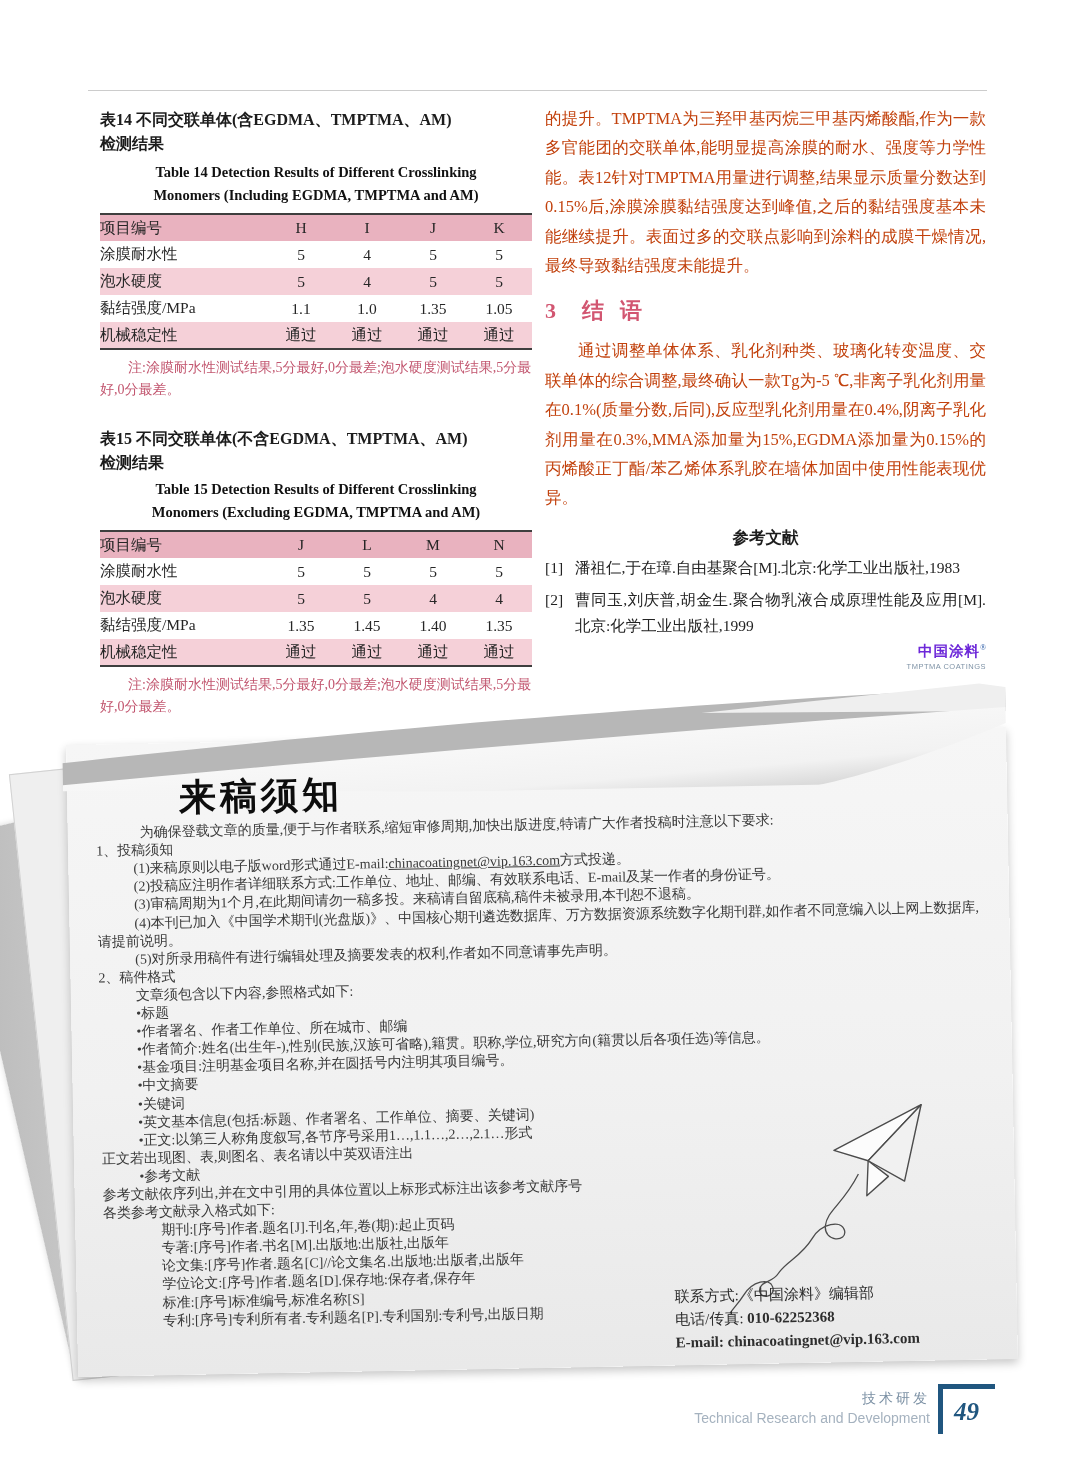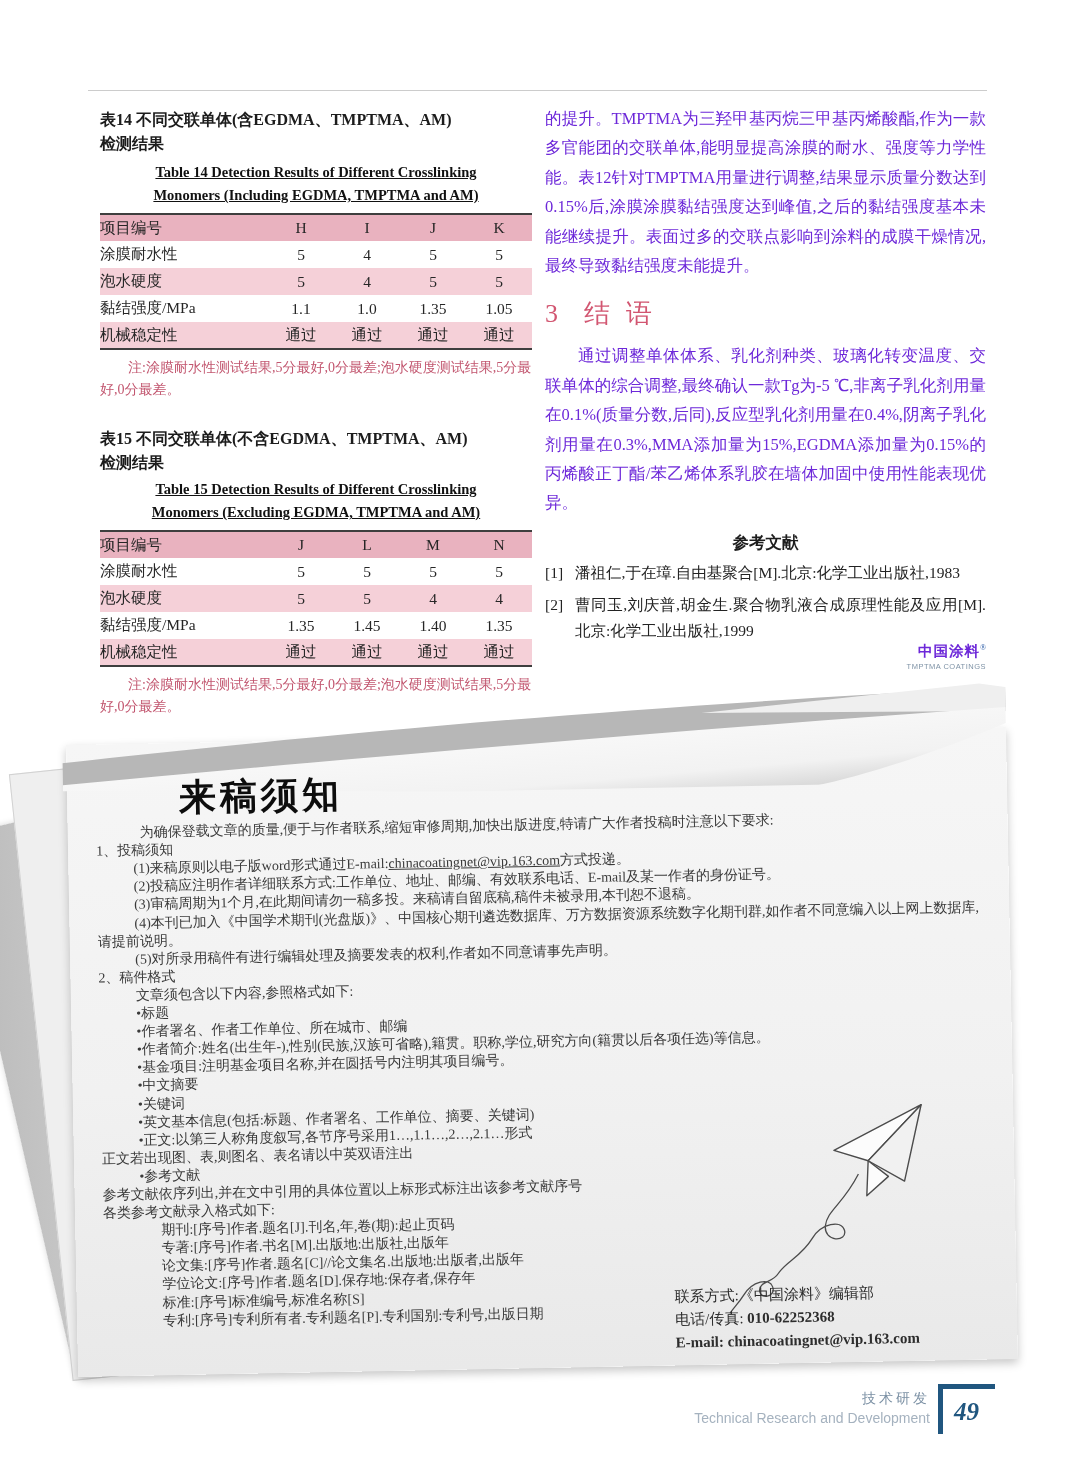--- a/index.html
+++ b/index.html
@@ -12,36 +12,36 @@
   
   .runhead { position:absolute; left:88px; top:58px; width:899px;
     display:flex; justify-content:space-between; font-size:15px; }
   .runhead .hl { color:#91a1b2; letter-spacing:1px; }
   .runhead .hr { color:#c38e9a; }
   .headrule { position:absolute; left:88px; top:90px; width:899px; height:1px; background:#cccccc; }
 
   
   .colL { position:absolute; left:100px; top:108px; width:432px; }
   .capzh { text-align:left; font-size:16px; font-weight:bold; line-height:24px; color:#1c1c1c;}
-  .capen { text-align:center; font-size:14.5px; font-weight:bold; line-height:23px; color:#111;text-decoration:underline; }
+  .capen { text-align:center; font-size:14.5px; font-weight:bold; line-height:23px; color:#111; }
   table.dtable { width:100%; border-collapse:collapse; margin-top:6px;
     border-top:2.5px solid #3e3e3e; border-bottom:2.5px solid #3e3e3e;
     font-size:15.5px; color:#262626; table-layout:fixed; }
   table.dtable th, table.dtable td { height:27px; font-weight:normal; text-align:center; }
   table.dtable .c0 { text-align:left; width:168px; }
   table.dtable thead tr { background:#e9b2bf; }
   table.dtable tbody tr:nth-child(even) { background:#f5d0d8; }
   .tnote { margin-top:7px; font-size:14px; line-height:22px; color:#c2566f; text-indent:2em; }
   .gap28 { height:26px; }
 
   
   .colR { position:absolute; left:545px; top:104px; width:441px; }
-  .para { font-size:16.5px; line-height:29.4px; text-align:justify; color:#6d28d9; }
+  .para { font-size:16.5px; line-height:29.4px; text-align:justify; color:#c2410c; }
   .para.ind { text-indent:2em; }
-  .sechead { margin:16px 0 10px 0; color:#d25671; font-size:26px; font-weight:normal; }
+  .sechead { margin:16px 0 10px 0; color:#d25671; font-size:22px; font-weight:bold; }
   .sechead .sno { margin-right:26px; }
   .sechead .stitle { letter-spacing:16px; }
   .reftitle { margin-top:14px; text-align:center; font-weight:bold; font-size:16.5px; color:#1d1d1d;}
   .ref { display:flex; margin-top:6px; font-size:15.5px; line-height:26px; color:#232323;}
   .ref .rl { width:30px; flex:none; }
   .ref .rt { flex:1; text-align:justify; }
   .logo { position:absolute; left:858px; top:640px; width:128px; text-align:right; line-height:15px; }
   .logo .lz { color:#6d28d9; font-weight:bold; font-size:14.5px; font-family:"Liberation Sans",sans-serif; letter-spacing:1px;}
   .logo .lr { font-size:8px; vertical-align:super; color:#2456a4; }
   .logo .le { color:#7f93a6; font-size:7.5px; font-family:"Liberation Sans",sans-serif; letter-spacing:0.5px; }

